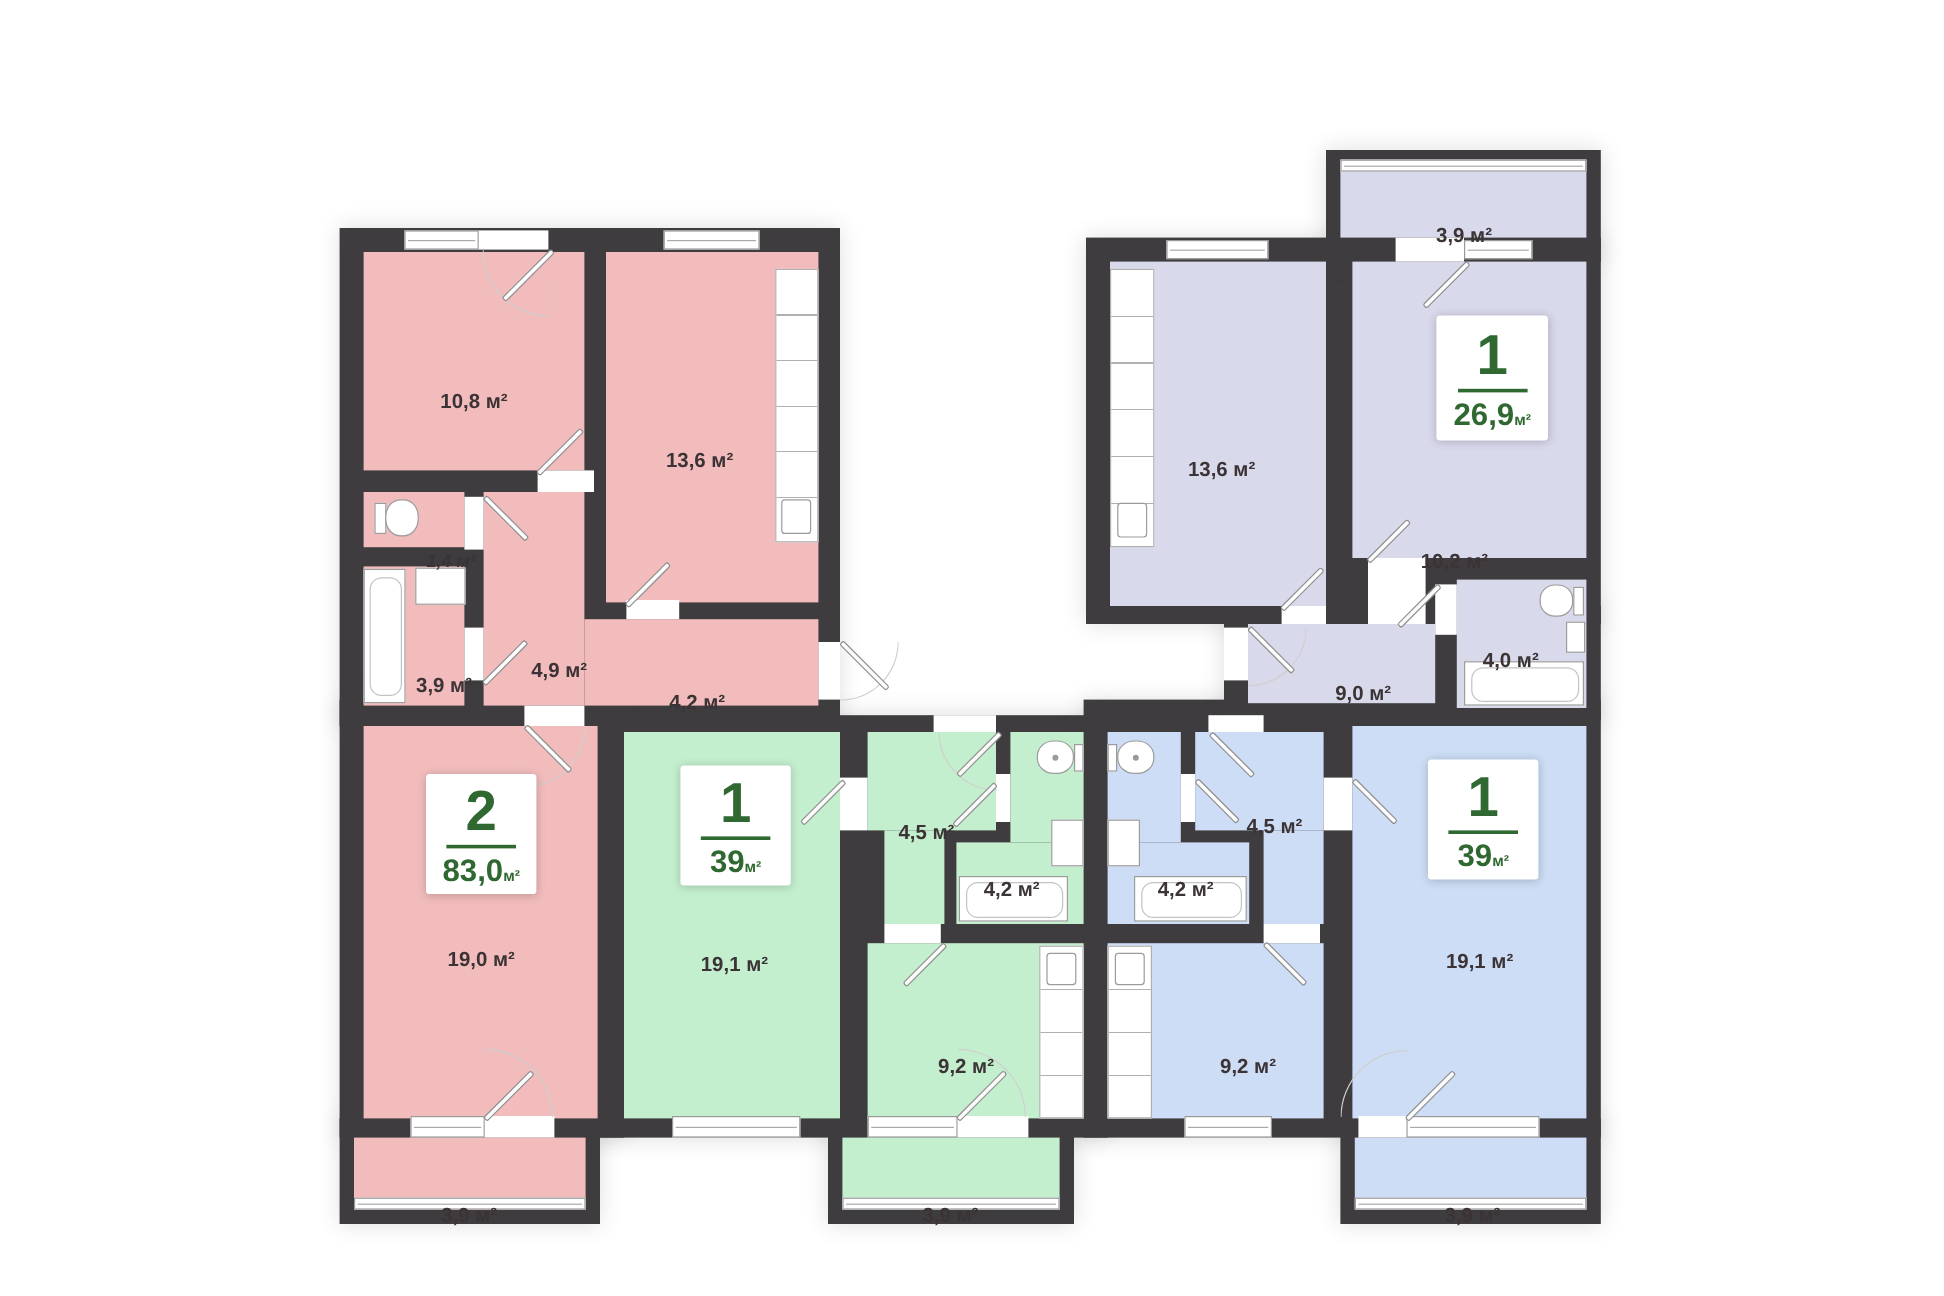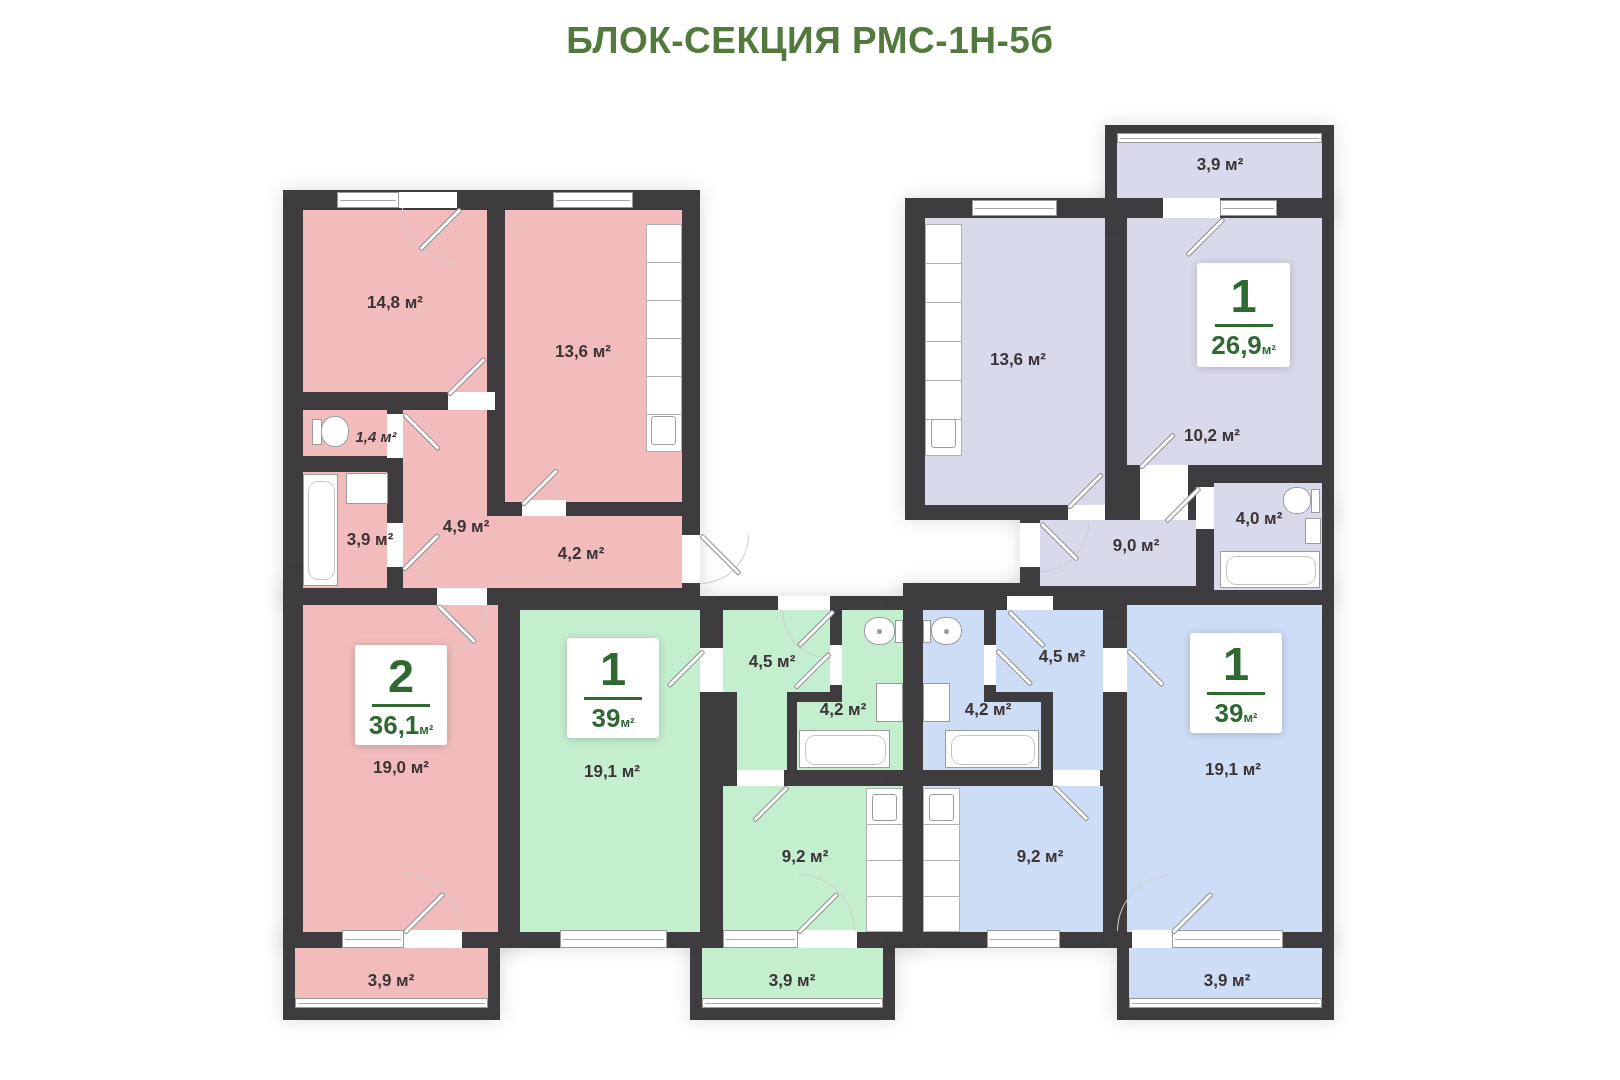--- a/index.html
+++ b/index.html
@@ -5,21 +5,21 @@
   html,body{margin:0;padding:0;background:#fff;}
   #stage{position:relative;width:1620px;height:1080px;background:#ffffff;overflow:hidden;
          font-family:"Liberation Sans",sans-serif;}
   .title{position:absolute;left:0;right:0;top:20px;text-align:center;
          font-size:37px;font-weight:800;letter-spacing:.5px;color:#527a3c;}
   .block{position:absolute;background:#3e3c3e;box-shadow:0 0 18px rgba(70,70,70,.18);}
   .room{position:absolute;}
   .u-pink{background:#f2bcbc;} .u-green{background:#c4efce;}
   .u-lav{background:#d9d9ec;}  .u-blue{background:#ccddf5;}
   .lbl{position:absolute;transform:translate(-50%,-50%);white-space:nowrap;
-       font-size:17px;font-weight:700;color:#3b3335;}
+       font-size:17px;font-weight:700;color:#3b3335;margin-top:32px;}
   .lbl.sm{font-size:15px;font-style:italic;}
   .win{position:absolute;background:#fff;border:1px solid #999;box-sizing:border-box;}
   .win::after{content:"";position:absolute;left:2px;right:2px;top:50%;margin-top:-0.5px;height:1px;background:#aaa;}
   .gap{position:absolute;background:#fff;}
   .leaf{position:absolute;width:5px;background:#fcfcfc;border:1px solid #8f8f8f;
         box-sizing:border-box;border-radius:2px;transform-origin:2px 2px;}
   .arc{position:absolute;}
   .arc.bl{border-left:1.5px solid #cfcfcf;border-bottom:1.5px solid #cfcfcf;border-bottom-left-radius:100%;}
   .arc.br{border-right:1.5px solid #cfcfcf;border-bottom:1.5px solid #cfcfcf;border-bottom-right-radius:100%;}
   .arc.tr{border-right:1.5px solid #cfcfcf;border-top:1.5px solid #cfcfcf;border-top-right-radius:100%;}
@@ -34,21 +34,20 @@
         color:#2f6831;text-align:center;}
   .card .num{font-size:47px;font-weight:800;line-height:1;}
   .card .ln{width:58px;height:3px;background:#2f6831;}
   .card .ar{font-size:26px;font-weight:800;line-height:1;}
   .card .ar .sup{font-size:13px;font-weight:700;}
 </style>
 </head>
 <body>
 
 <div id="stage">
-  <div class="title">БЛОК-СЕКЦИЯ РМС-1Н-5б</div>
 
   <div class="block" style="left:283px;top:190px;width:417px;height:415px;"></div>
   <div class="block" style="left:283px;top:583px;width:237px;height:365px;"></div>
   <div class="block" style="left:283px;top:932px;width:217px;height:88px;"></div>
   <div class="block" style="left:498px;top:596px;width:425px;height:352px;"></div>
   <div class="block" style="left:690px;top:932px;width:205px;height:88px;"></div>
   <div class="block" style="left:903px;top:583px;width:431px;height:365px;"></div>
   <div class="block" style="left:1117px;top:932px;width:217px;height:88px;"></div>
   <div class="block" style="left:905px;top:198px;width:429px;height:322px;"></div>
   <div class="block" style="left:1020px;top:505px;width:314px;height:95px;"></div>
@@ -182,21 +181,21 @@
   <div class="fix" style="left:929px;top:794px;width:25px;height:27px;border-radius:3px;"></div>
 
   <div class="cabs" style="left:925px;top:224px;width:37px;height:232px;background-image:repeating-linear-gradient(to bottom,transparent 0 38px,#b0b0b0 38px 39px);"></div>
   <div class="fix" style="left:931px;top:419px;width:25px;height:29px;border-radius:3px;"></div>
   <div class="fix oval" style="left:1283px;top:487px;width:28px;height:27px;"></div>
   <div class="fix" style="left:1311px;top:489px;width:9px;height:24px;"></div>
   <div class="fix" style="left:1305px;top:518px;width:16px;height:26px;"></div>
   <div class="fix" style="left:1220px;top:551px;width:100px;height:37px;"></div>
   <div class="tubin" style="left:1226px;top:556px;width:88px;height:27px;"></div>
 
-  <div class="lbl" style="left:395px;top:303px;">14,8 м²</div>
+  <div class="lbl" style="left:395px;top:303px;">10,8 м²</div>
   <div class="lbl" style="left:583px;top:352px;">13,6 м²</div>
   <div class="lbl sm" style="left:376px;top:436px;">1,4 м²</div>
   <div class="lbl" style="left:370px;top:540px;">3,9 м²</div>
   <div class="lbl" style="left:466px;top:527px;">4,9 м²</div>
   <div class="lbl" style="left:581px;top:554px;">4,2 м²</div>
   <div class="lbl" style="left:401px;top:768px;">19,0 м²</div>
   <div class="lbl" style="left:391px;top:981px;">3,9 м²</div>
   <div class="lbl" style="left:612px;top:772px;">19,1 м²</div>
   <div class="lbl" style="left:772px;top:662px;">4,5 м²</div>
   <div class="lbl" style="left:843px;top:710px;">4,2 м²</div>
@@ -209,21 +208,21 @@
   <div class="lbl" style="left:1227px;top:981px;">3,9 м²</div>
   <div class="lbl" style="left:1018px;top:360px;">13,6 м²</div>
   <div class="lbl" style="left:1212px;top:436px;">10,2 м²</div>
   <div class="lbl" style="left:1259px;top:519px;">4,0 м²</div>
   <div class="lbl" style="left:1136px;top:546px;">9,0 м²</div>
   <div class="lbl" style="left:1220px;top:165px;">3,9 м²</div>
 
   <div class="card" style="left:355px;top:645px;width:92px;height:100px;">
     <div class="num">2</div>
     <div class="ln"></div>
-    <div class="ar"><span>36,1</span><span class="sup">м²</span></div>
+    <div class="ar"><span>83,0</span><span class="sup">м²</span></div>
   </div>
   <div class="card" style="left:567px;top:638px;width:92px;height:100px;">
     <div class="num">1</div>
     <div class="ln"></div>
     <div class="ar"><span>39</span><span class="sup">м²</span></div>
   </div>
   <div class="card" style="left:1190px;top:633px;width:92px;height:100px;">
     <div class="num">1</div>
     <div class="ln"></div>
     <div class="ar"><span>39</span><span class="sup">м²</span></div>

